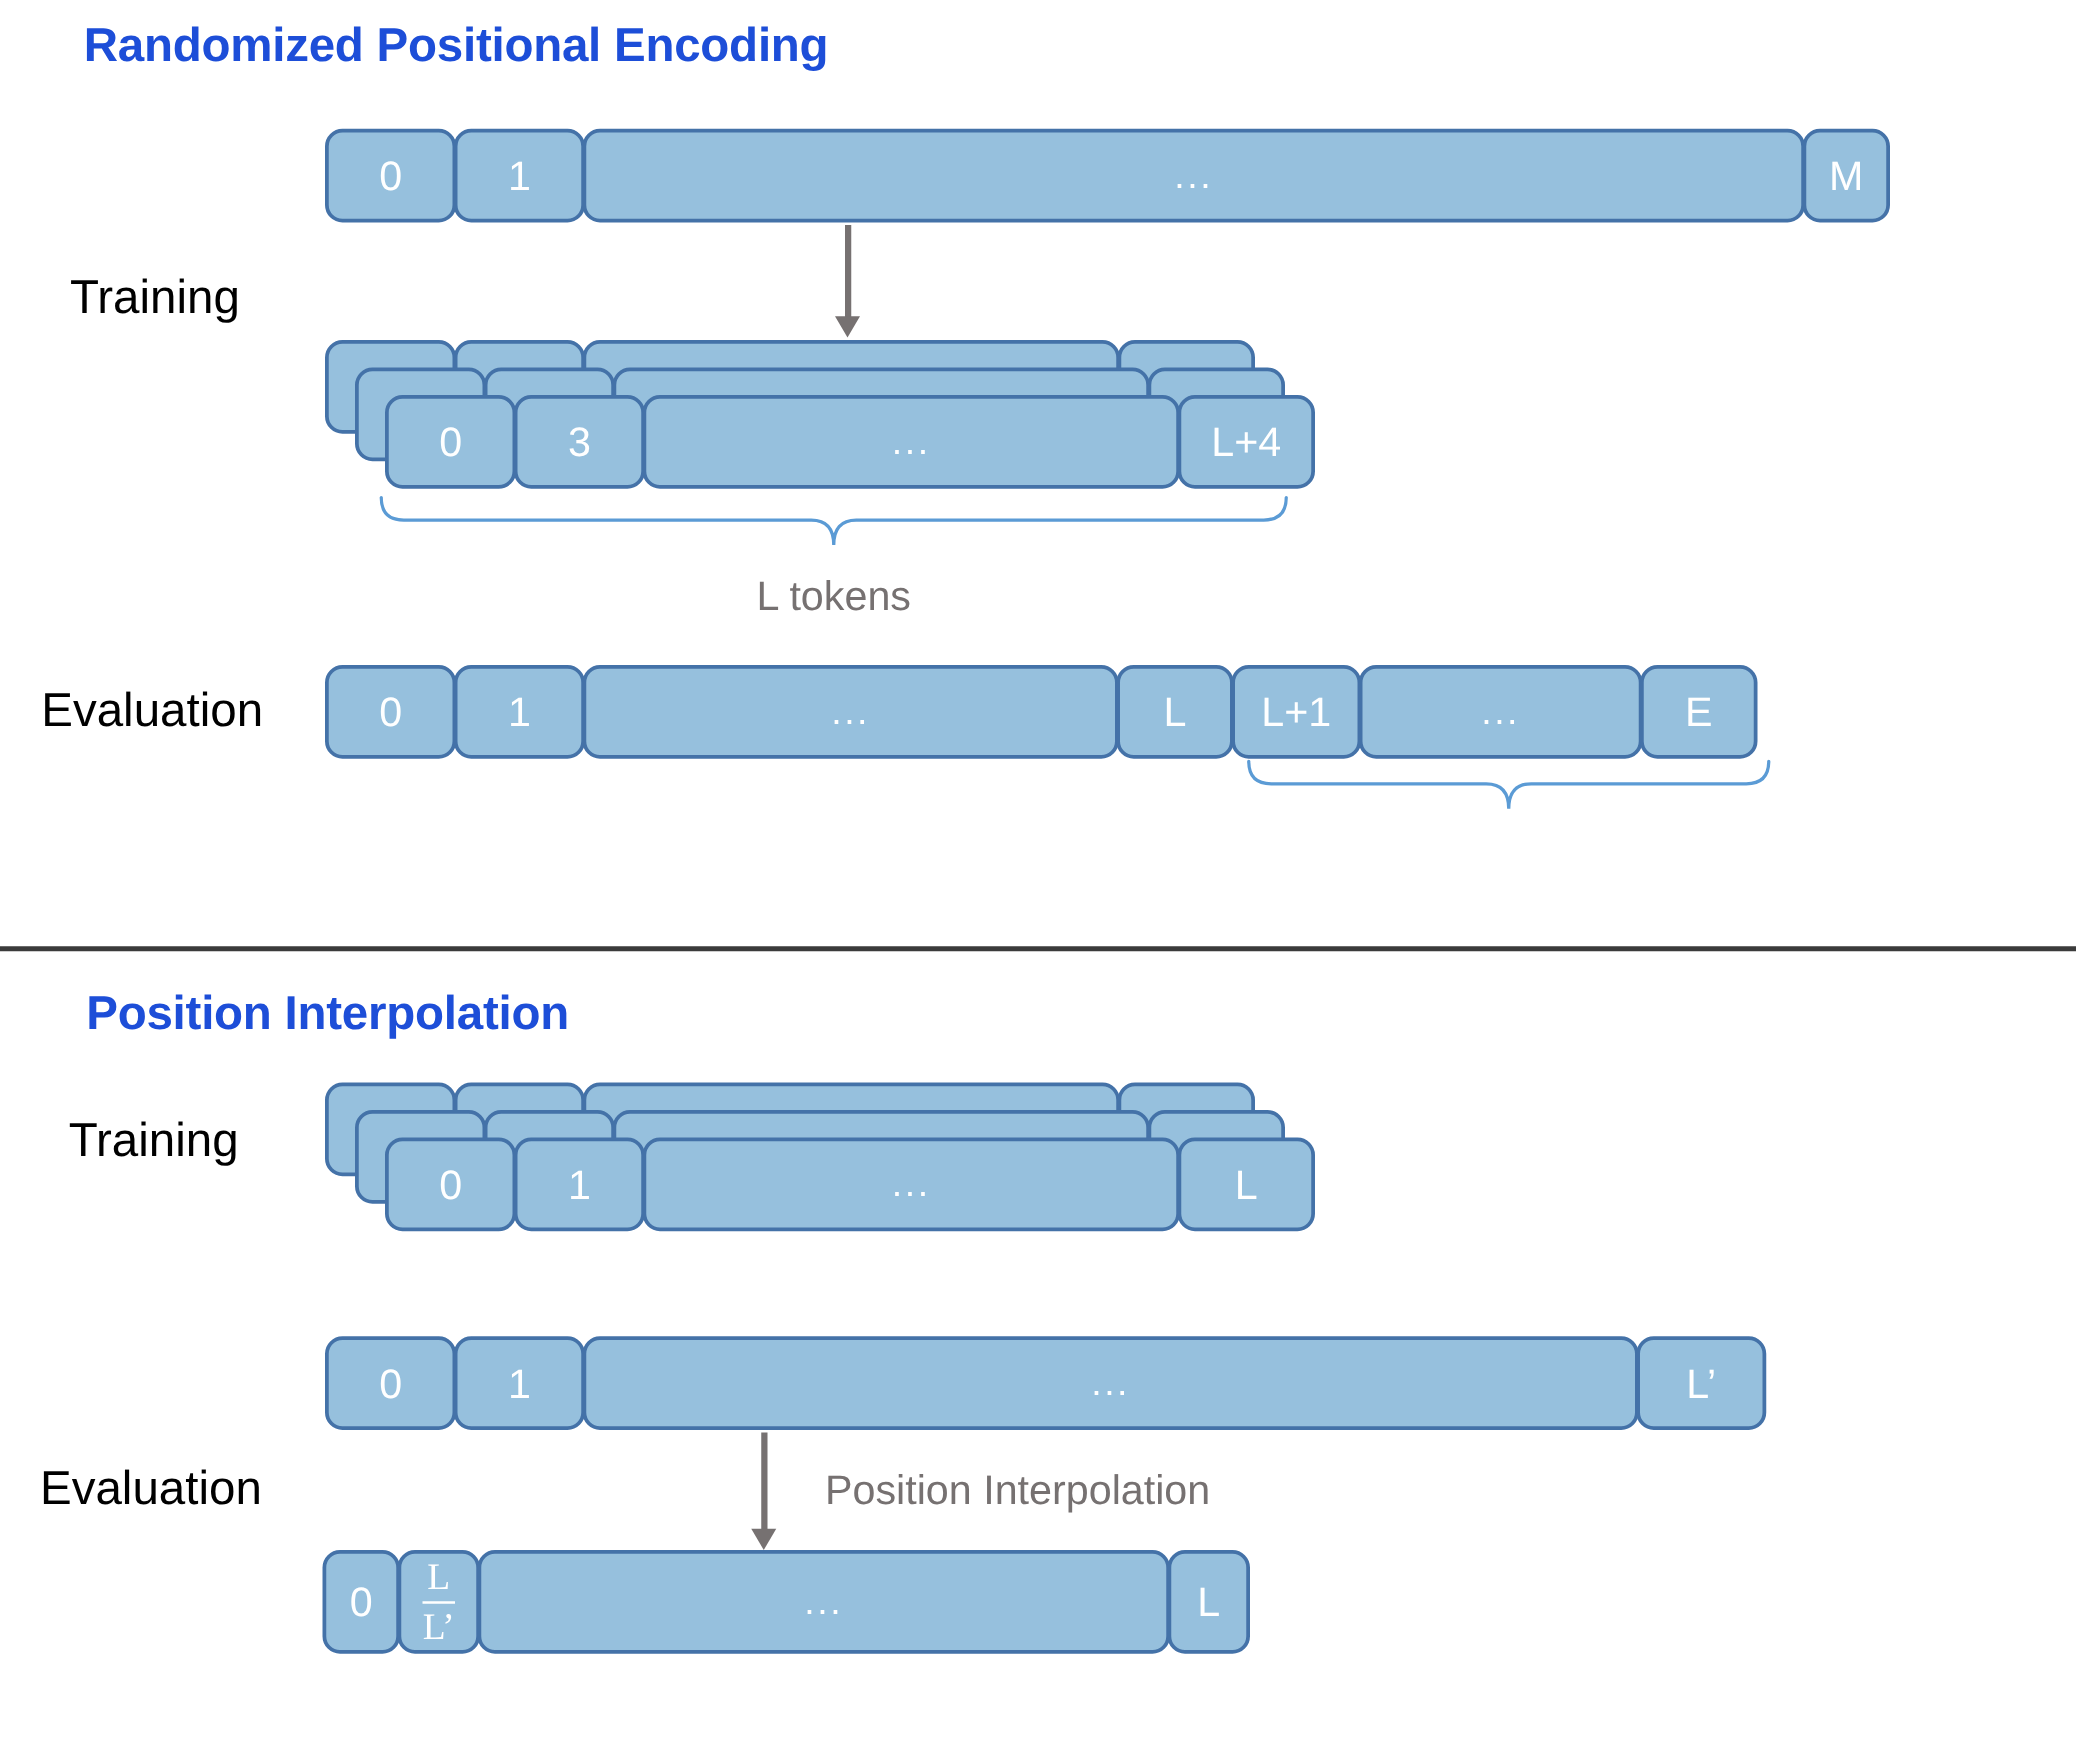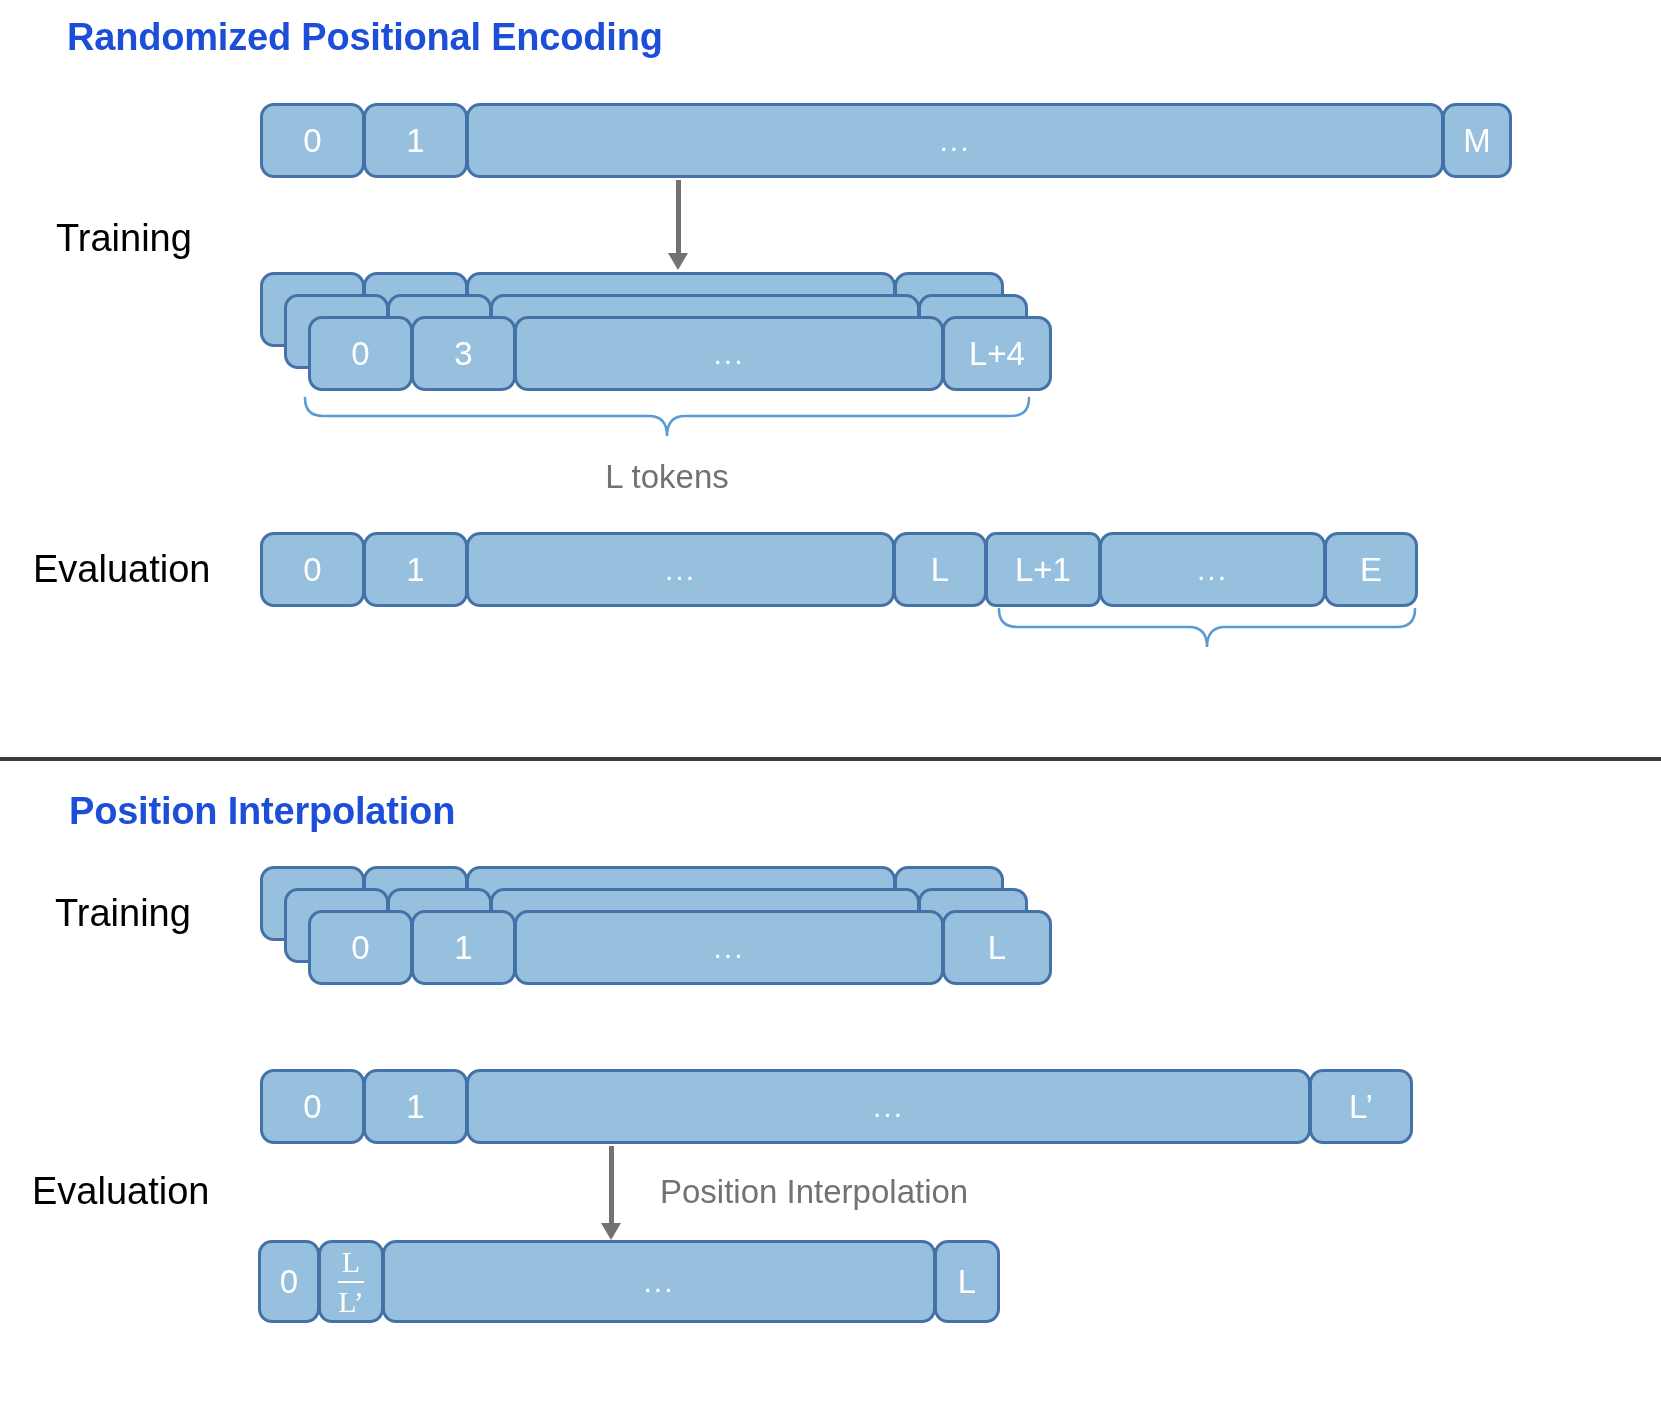--- a/index.html
+++ b/index.html
@@ -195,21 +195,21 @@
   </div>
   <div class="brace-label" style="left:502px; top:456px; width:330px;">L tokens</div>
 
   <div class="stage-label" style="left:33px; top:548px;">Evaluation</div>
 
   <div class="token-row" style="left:260px; top:532px; height:75px;">
     <div class="cell" style="width:105px;">0</div>
     <div class="cell" style="width:105px;">1</div>
     <div class="cell ellipsis" style="width:429px;">...</div>
     <div class="cell" style="width:94px;">L</div>
-    <div class="cell" style="width:116px;border-radius:11px;">L+1</div>
+    <div class="cell" style="width:104px;">L+1</div>
     <div class="cell ellipsis" style="width:227px;">...</div>
     <div class="cell" style="width:94px;">E</div>
   </div>
 
   <div class="brace" style="left:996px; top:607px;">
     <svg width="422" height="42" viewBox="0 0 422 42">
       <path d="M3,2 Q3,20 21,20 L193,20 Q211,20 211,40 Q211,20 229,20 L401,20 Q419,20 419,2" fill="none" stroke="#5b9bd5" stroke-width="2.6" stroke-linecap="round"></path>
     </svg>
   </div>
 

